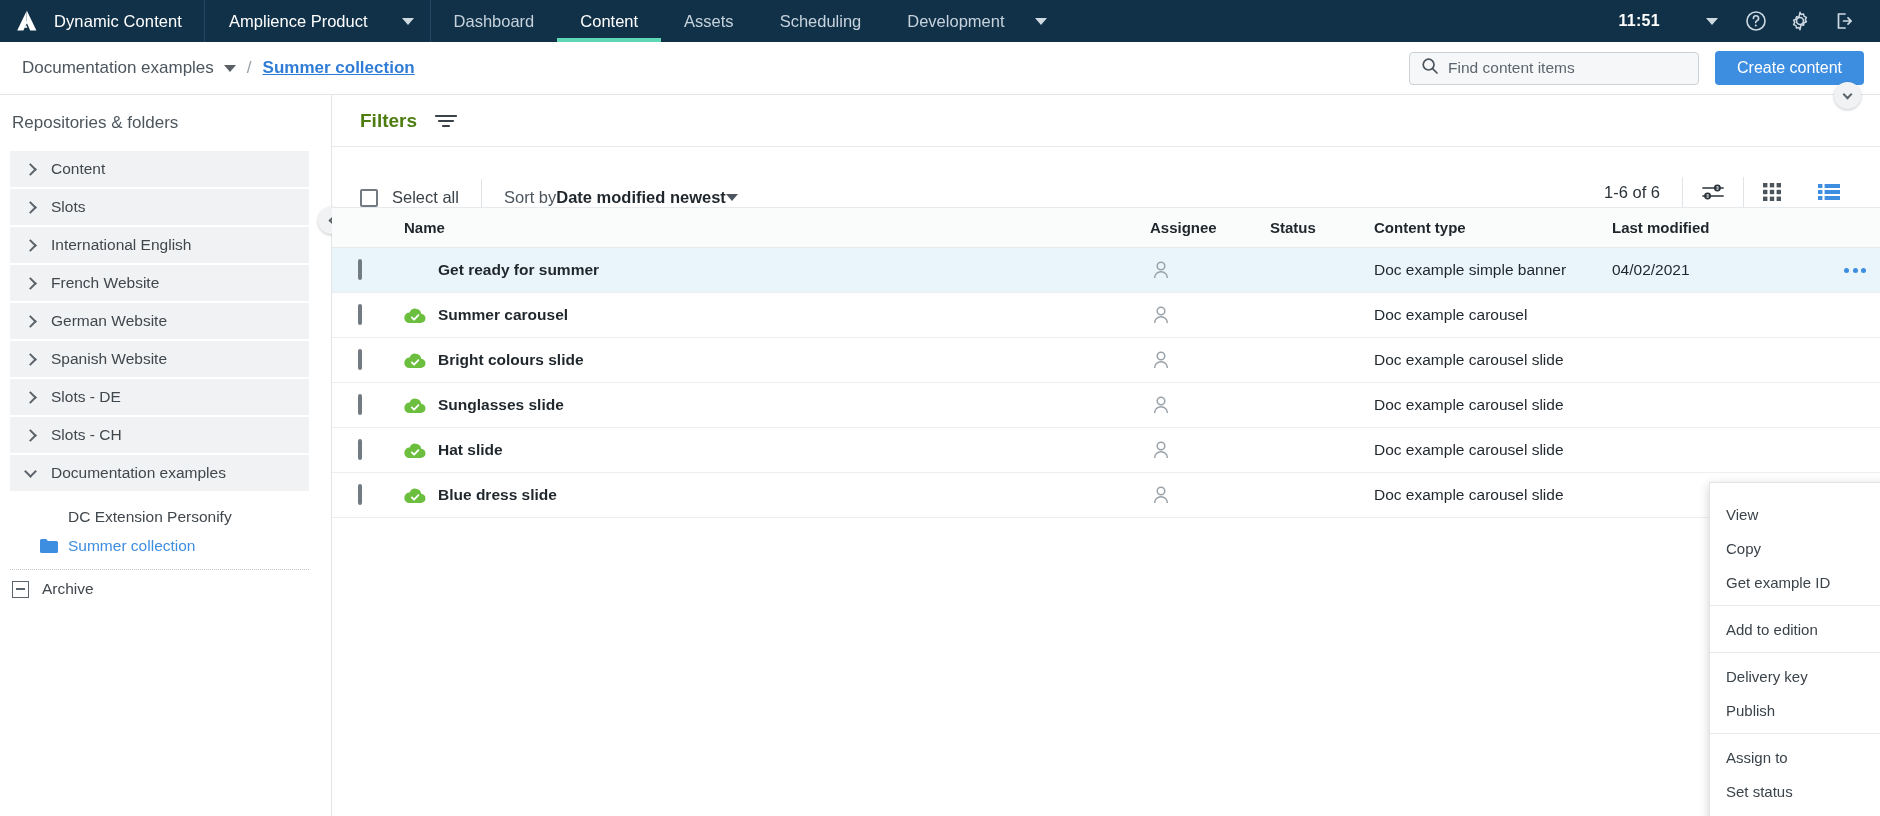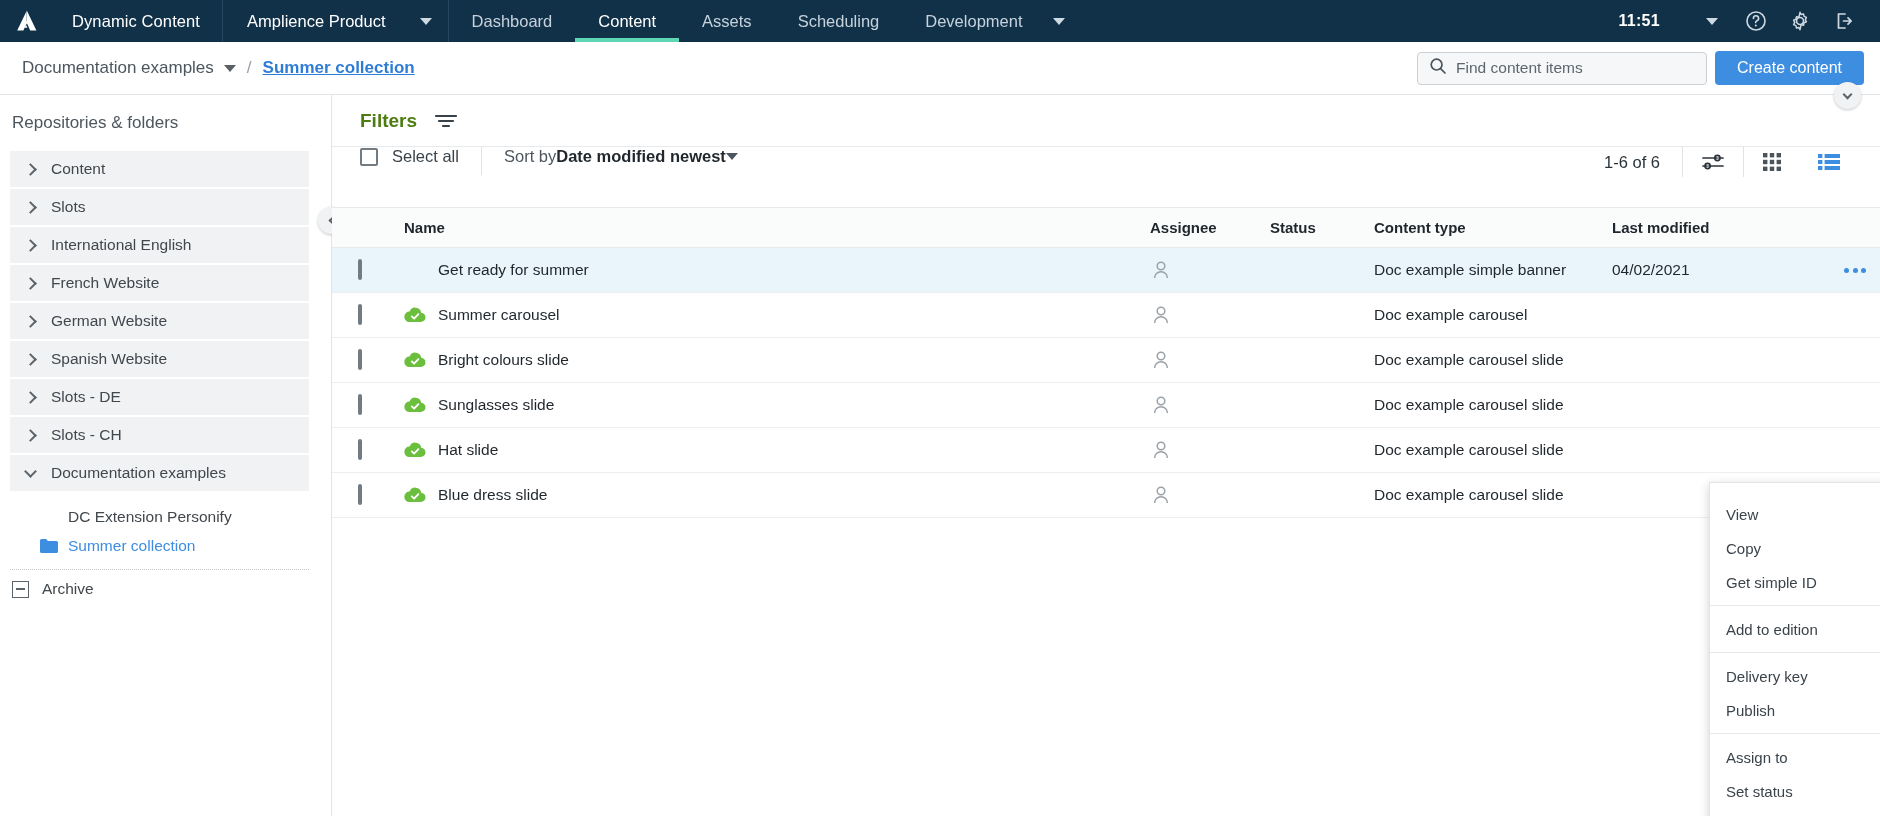--- a/index.html
+++ b/index.html
@@ -15,21 +15,21 @@
   .topnav {
     height: 42px;
     background: #113149;
     display: flex;
     align-items: stretch;
     color: #dfe6ec;
     font-size: 16px;
     position: relative;
   }
   .brand {
-    display: flex; align-items: center; gap: 32px;
+    display: flex; align-items: center; gap: 14px;
     padding: 0 22px 0 14px;
     border-right: 1px solid #254561;
   }
   .brand-logo { width: 26px; height: 26px; display:block; }
   .brand-name { font-size: 16.5px; color: #ffffff; letter-spacing: .1px; }
   .product-sel {
     display:flex; align-items:center; gap: 34px;
     padding: 0 16px 0 24px;
     border-right: 1px solid #254561;
   }
@@ -54,21 +54,21 @@
 
   
   .crumbbar {
     height: 53px; background:#fff; border-bottom:1px solid #e3e6e8;
     display:flex; align-items:center; padding: 0 16px 0 22px;
   }
   .crumb { font-size: 17px; color:#4d565e; display:flex; align-items:center; gap:10px; cursor:pointer;}
   .crumb .caret-dark { width:0;height:0;border-left:6px solid transparent;border-right:6px solid transparent;border-top:7px solid #5a6066; }
   .crumb-sep { color:#9aa2a9; margin: 0 11px; font-size:17px; }
   .crumb-link { font-size:17px; color:#2f7cd6; text-decoration:underline; font-weight:bold; cursor:pointer;}
-  .crumb-right { margin-left:auto; display:flex; align-items:center; gap:8px; }
+  .crumb-right { margin-left:auto; display:flex; align-items:center; gap:16px; }
   .searchbox {
     width: 290px; height: 33px; border:1px solid #ccd1d5; border-radius:4px;
     background:#f6f7f8; display:flex; align-items:center; gap:9px; padding: 0 11px;
   }
   .searchbox input {
     border:none; outline:none; background:transparent; font-size:15.5px;
     font-family:"Liberation Sans",sans-serif; color:#44505a; width:100%;
   }
   .searchbox input::placeholder { color:#5d666e; }
   .btn-create {
@@ -122,21 +122,21 @@
     display:flex;align-items:center;justify-content:center;cursor:pointer;
     box-shadow:0 1px 3px rgba(0,0,0,.22);
   }
   .chev-circle.left { left:-14px; top:60px; }
   .chev-circle.down { right:19px; top:-13px; }
   .mini-chev { width:7px;height:7px;border-right:2px solid #5c646b;border-bottom:2px solid #5c646b; }
   .mini-chev.l { transform:rotate(135deg); margin-left:3px; }
   .mini-chev.d { transform:rotate(45deg); margin-top:-3px; }
 
   .toolbar {
-    height:60px; display:flex; align-items:flex-start; padding-left:28px; gap:0;
+    height:60px; display:flex; align-items:flex-end; padding-left:28px; gap:0;
     position:relative;
   }
   .chk {
     width:18px;height:18px;border:2px solid #737b82;border-radius:2px;background:#fff;
     cursor:pointer; flex:0 0 auto;
   }
   .selectall { display:flex; align-items:center; gap:14px; font-size:16.5px; color:#3b434a; cursor:pointer;}
   .vline { width:1px; height:28px; background:#dfe3e6; margin: 0 22px; }
   .sortby { display:flex; align-items:center; gap:0; font-size:16.5px; color:#4d565e; }
   .sortval { font-weight:bold; color:#1f262c; cursor:pointer; }
@@ -154,21 +154,21 @@
     text-align:left; border-bottom:1px solid #e7eaec; border-top:1px solid #e7eaec;
   }
   .c-chk { width:72px; padding-left:26px; }
   .c-name { width:auto; }
   .c-assignee { width:120px; }
   .c-status { width:104px; }
   .c-type { width:238px; }
   .c-mod { width:268px; }
   tbody td { height:45px; font-size:15.5px; border-bottom:1px solid #eceff1; color:#1f262c; }
   tbody tr.highlight td { background:#e9f4fb; }
-  .name-cell { display:flex; align-items:flex-start; gap:12px; font-weight:normal; }
+  .name-cell { display:flex; align-items:center; gap:12px; font-weight:bold; }
   .cloud-ic { width:22px;height:17px;display:block;flex:0 0 auto; }
   .cloud-slot { width:22px; flex:0 0 auto; }
   .person-ic { display:block; }
   .mod-cell { display:flex; align-items:center; }
   .mod-date { font-size:15.5px; color:#1f262c; }
   .dots-btn { margin-left:auto; padding-right:14px; display:flex; gap:3.5px; cursor:pointer; }
   .dots-btn i { width:5px;height:5px;border-radius:50%;background:#3d8de0;display:block; }
 
   
   .ctxmenu {
@@ -592,21 +592,21 @@
       <div class="ctxmenu">
 
         <div class="ctx-group">
           <div class="ctx-item">
               <span>View</span>
             </div>
           <div class="ctx-item">
               <span>Copy</span>
             </div>
           <div class="ctx-item">
-              <span>Get simple ID</span>
+              <span>Get example ID</span>
             </div>
         </div>
 
         <div class="ctx-group">
           <div class="ctx-item">
               <span>Add to edition</span>
             </div>
         </div>
 
         <div class="ctx-group">

